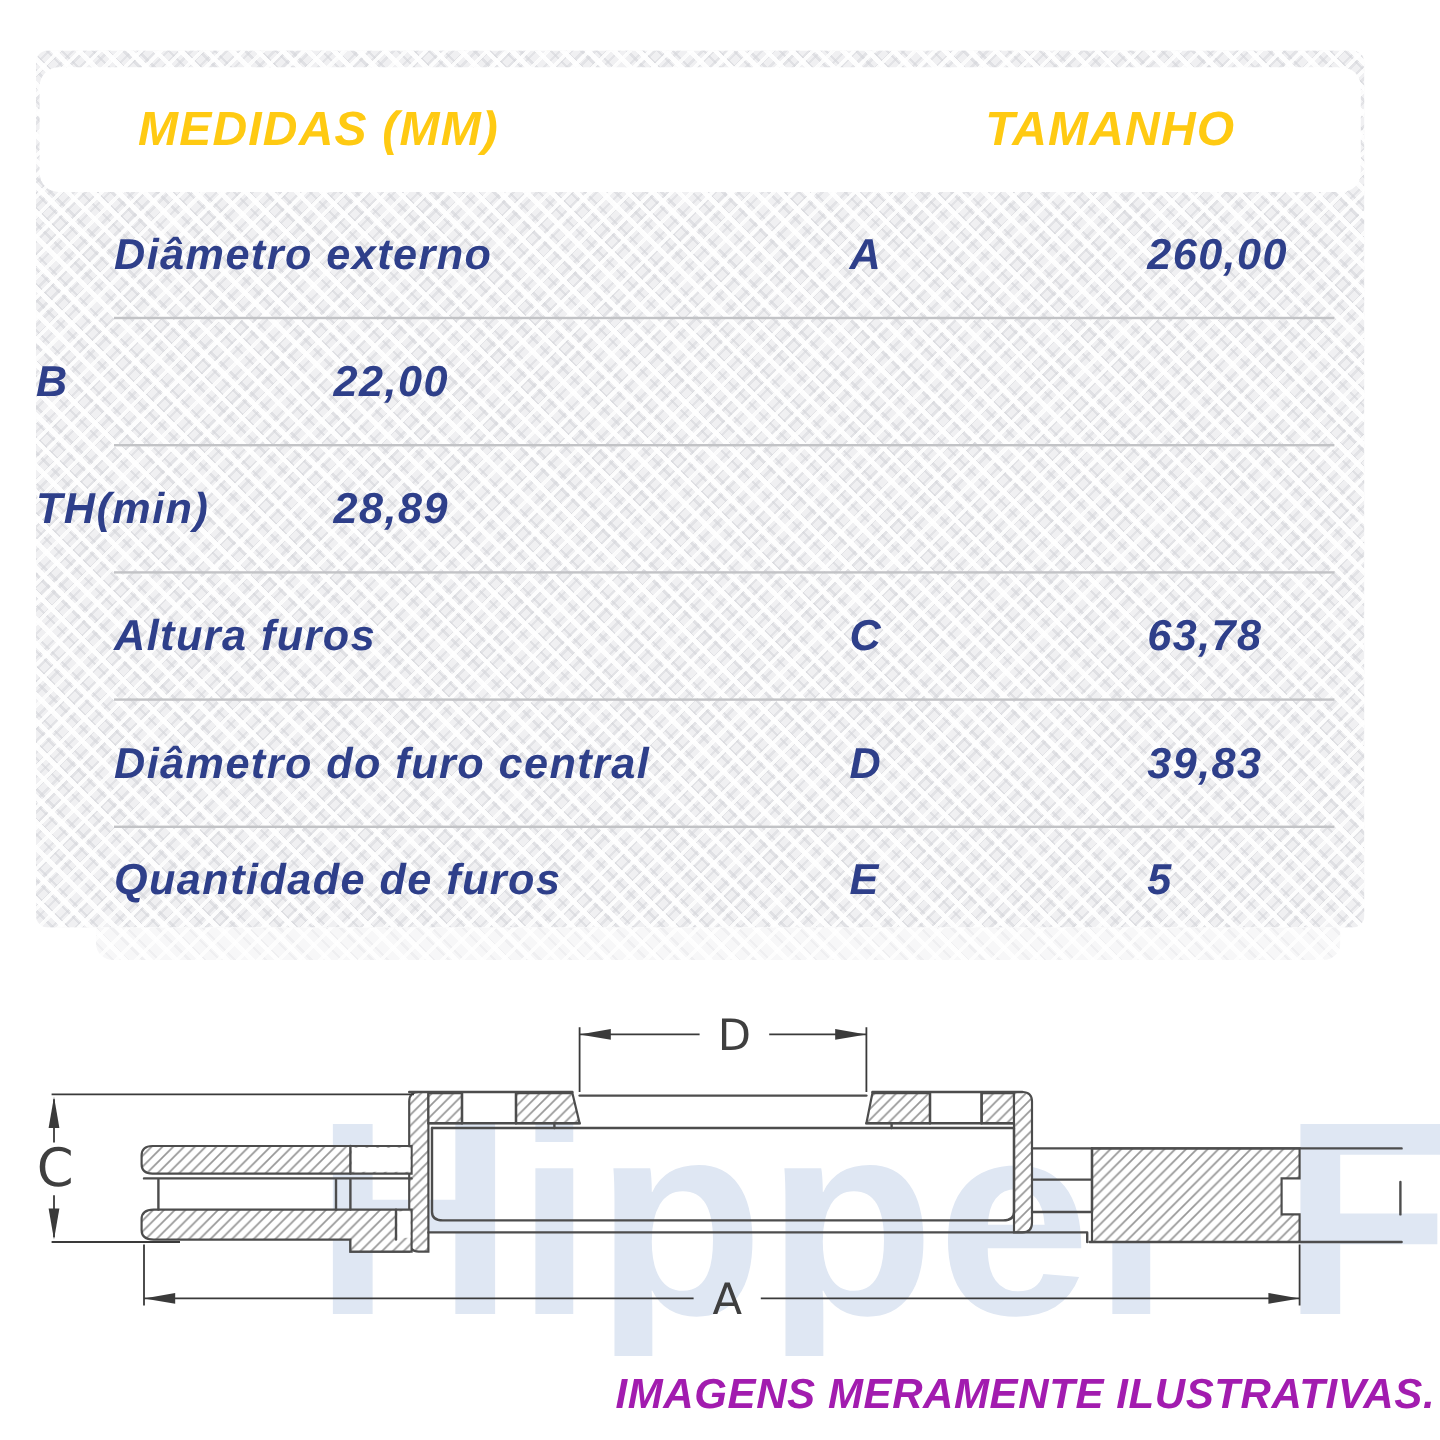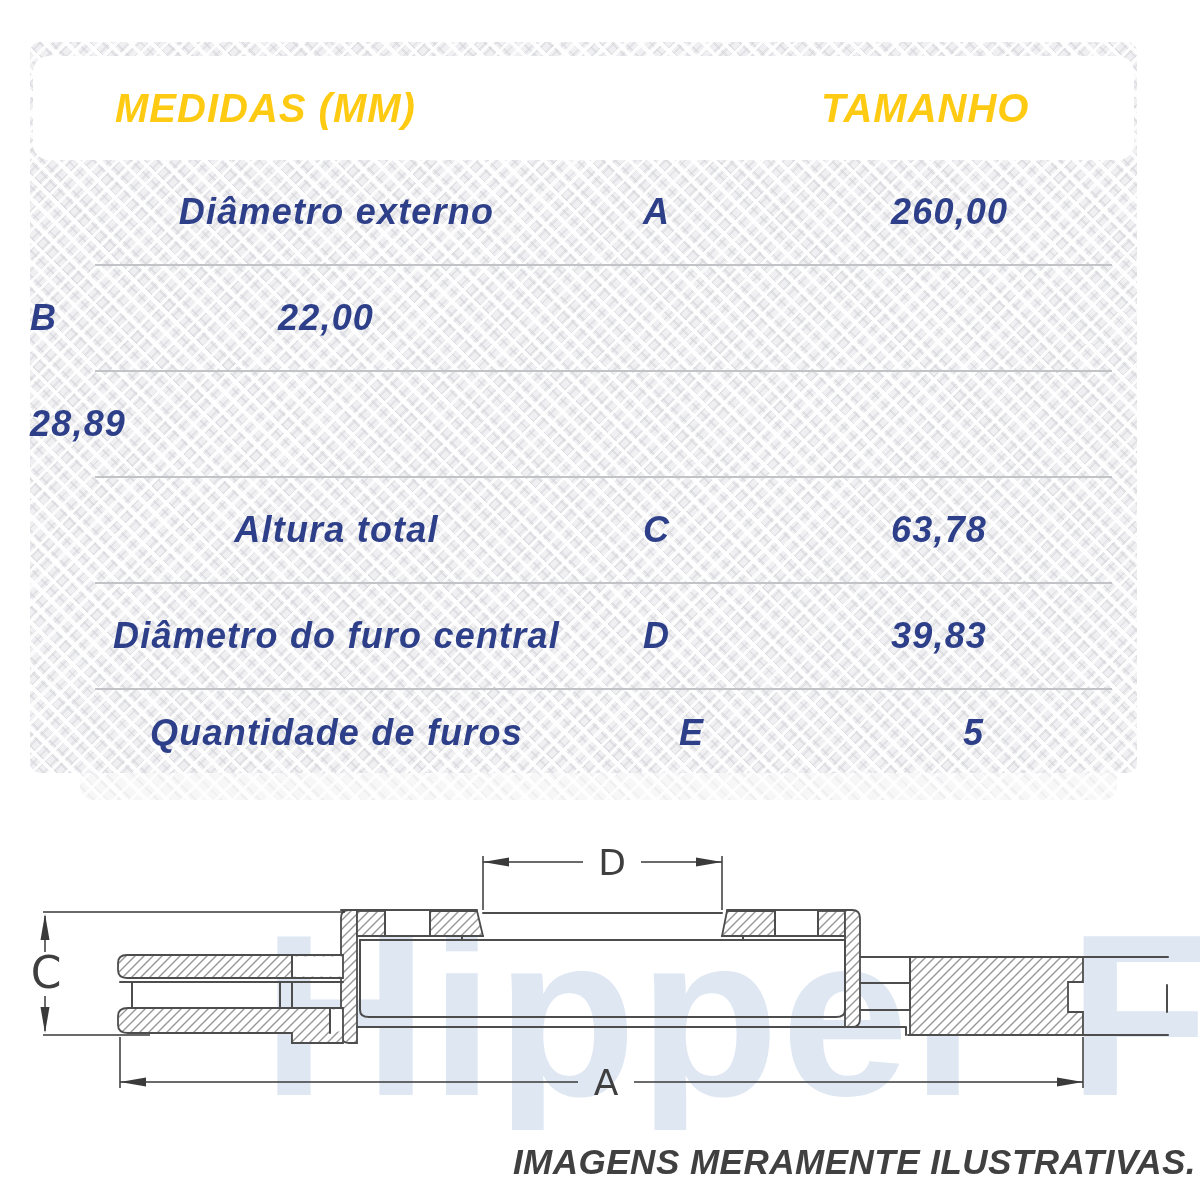--- a/index.html
+++ b/index.html
@@ -38,38 +38,38 @@
     color:#ffca12;letter-spacing:1px;white-space:nowrap;
   }
   .hdr.measures{left:82px;}
   .hdr.size{left:788px;}
   .rows{position:absolute;left:0;right:0;top:118px;}
   .row{
     height:104px;display:flex;align-items:center;
     font-size:36px;font-weight:700;font-style:italic;color:#2e3f8a;
     letter-spacing:1.2px;white-space:nowrap;
   }
-  .row:last-child{height:85px;gap:36px;}
-  .row .lbl{width:613px;flex:none;text-align:center;}
+  .row:last-child{height:85px;}
+  .row .lbl{margin-left:65px;width:613px;flex:none;}
   .row .sym{width:248px;flex:none;}
   .row .val{flex:1;}
   .divider{height:2px;background:#c2c3c6;margin-left:65px;margin-right:25px;}
   
   .diagram{position:absolute;left:0;top:830px;width:1200px;height:300px;overflow:hidden;}
   .watermark{
     position:absolute;left:262px;top:71px;
     font-size:230px;line-height:230px;font-weight:700;
     color:#dfe7f3;white-space:nowrap;letter-spacing:2px;
   }
   .diagram svg{position:absolute;left:0;top:0;}
   
   .disclaimer{
     position:absolute;right:4px;top:1142px;
     font-size:35px;font-weight:700;font-style:italic;
-    color:#404040;letter-spacing:.5px;white-space:nowrap;
+    color:#a21caf;letter-spacing:.5px;white-space:nowrap;
   }
 </style>
 </head>
 <body>
 
 <div class="panel">
   <div class="header-card">
     <span class="hdr measures">MEDIDAS (MM)</span>
     <span class="hdr size">TAMANHO</span>
   </div>
@@ -79,25 +79,26 @@
       <span class="sym">A</span>
       <span class="val">260,00</span>
     </div>
     <div class="divider"></div>
     <div class="row">
       <span class="sym">B</span>
       <span class="val">22,00</span>
     </div>
     <div class="divider"></div>
     <div class="row">
+      <span class="sym">TH(min)</span>
       <span class="val">28,89</span>
     </div>
     <div class="divider"></div>
     <div class="row">
-      <span class="lbl">Altura total</span>
+      <span class="lbl">Altura furos</span>
       <span class="sym">C</span>
       <span class="val">63,78</span>
     </div>
     <div class="divider"></div>
     <div class="row">
       <span class="lbl">Diâmetro do furo central</span>
       <span class="sym">D</span>
       <span class="val">39,83</span>
     </div>
     <div class="divider"></div>

